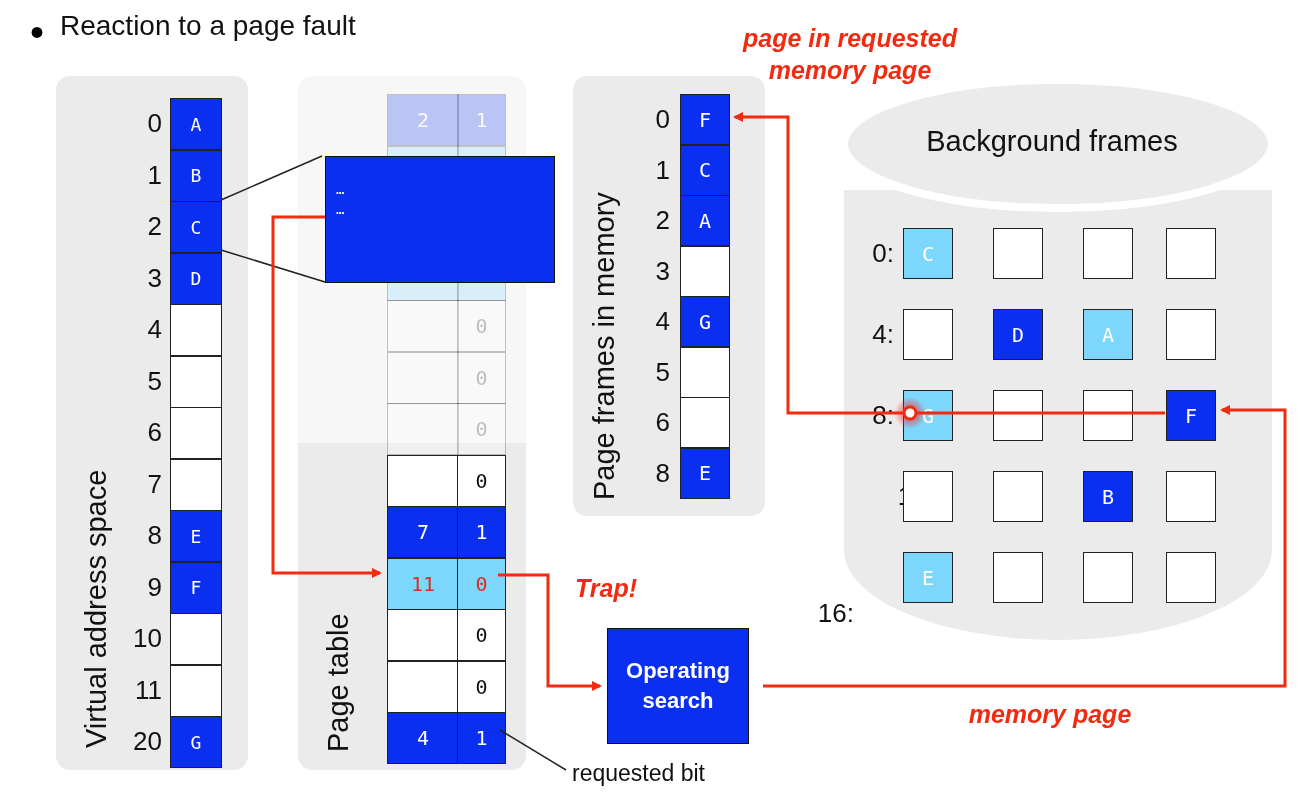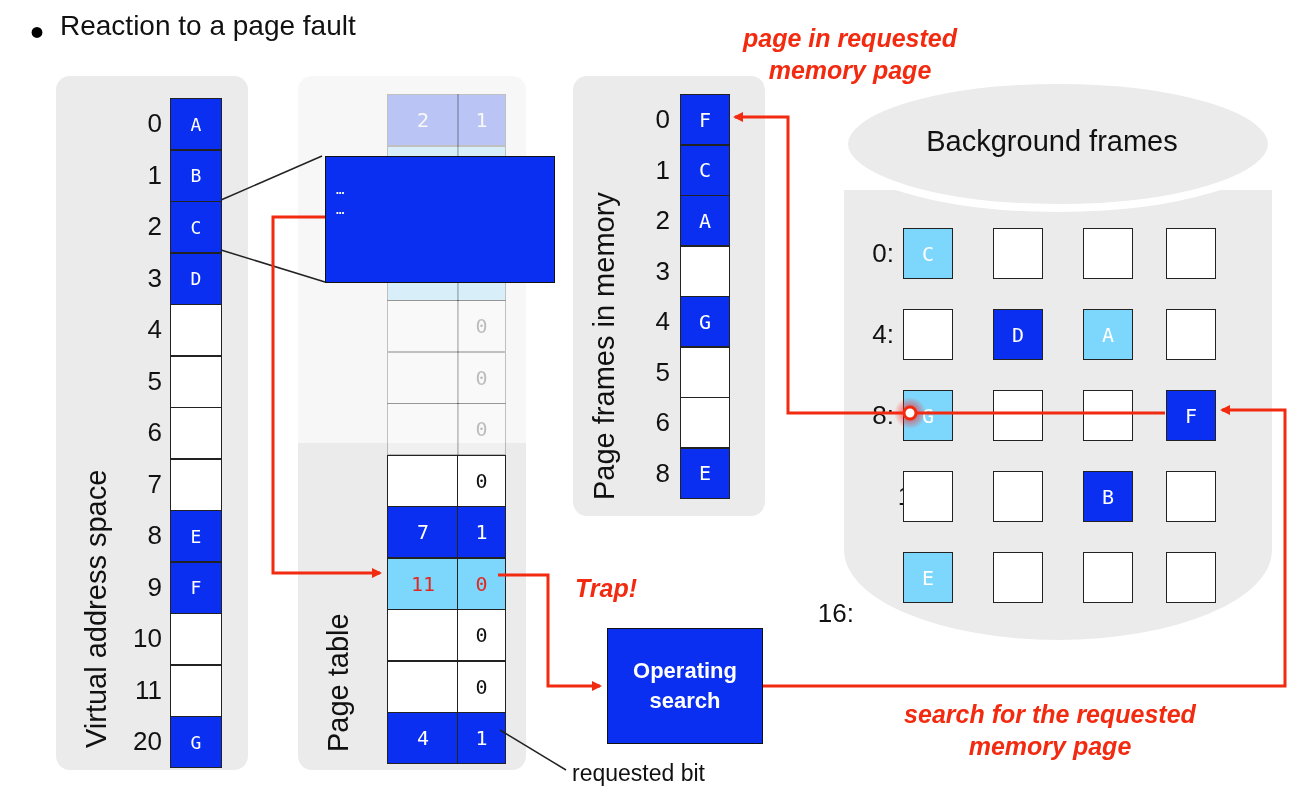--- a/index.html
+++ b/index.html
@@ -160,27 +160,26 @@
   <line x1="500" y1="730" x2="566" y2="770" stroke="#222" stroke-width="1.5"></line>
   <circle cx="910" cy="413" r="16" fill="url(#glow)"></circle>
   <circle cx="910" cy="413" r="6" fill="#fff" stroke="#f22a10" stroke-width="3"></circle>
 </svg>
 
 <div class="abs blue mono" style="left:325px;top:156px;width:230px;height:127px;border:1.5px solid #111;box-sizing:border-box;color:#fff;font-size:21px;padding:22px 0 0 10px;line-height:36px;">
   <div style="font-size:14px;line-height:20px;">…</div>
   <div style="font-size:14px;line-height:20px;">…</div>
 </div>
 
-<div class="abs blue" style="left:607px;top:628px;width:156px;height:116px;border:1.5px solid #111;box-sizing:border-box;color:#fff;font-weight:bold;font-size:22px;display:flex;flex-direction:column;align-items:center;justify-content:center;line-height:30px;">
+<div class="abs blue" style="left:607px;top:628px;width:142px;height:116px;border:1.5px solid #111;box-sizing:border-box;color:#fff;font-weight:bold;font-size:22px;display:flex;flex-direction:column;align-items:center;justify-content:center;line-height:30px;">
   <span>Operating</span>
   <span>search</span>
 </div>
 
 <div class="red-label" style="left:575px;top:572px;text-align:left;">Trap!</div>
 <div class="red-label" style="left:700px;top:22px;width:300px;">
   <div>page in requested</div>
   <div>memory page</div>
 </div>
 <div class="red-label" style="left:840px;top:698px;width:420px;">
-  <div>search for the requested</div>
   <div>memory page</div>
 </div>
 <div class="abs" style="left:572px;top:760px;font-size:23px;color:#111;">requested bit</div>
 
 </body></html>

